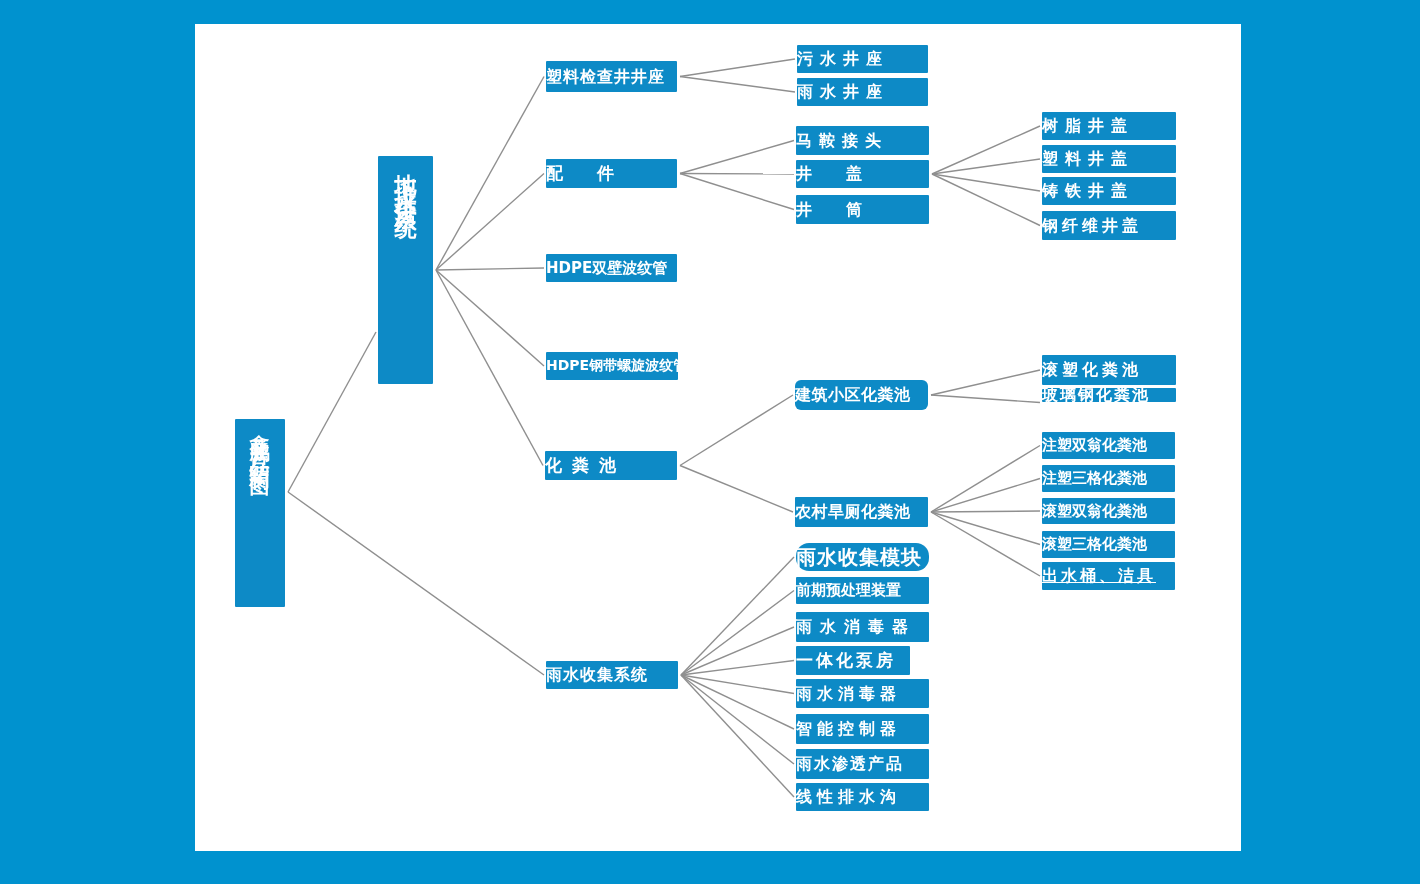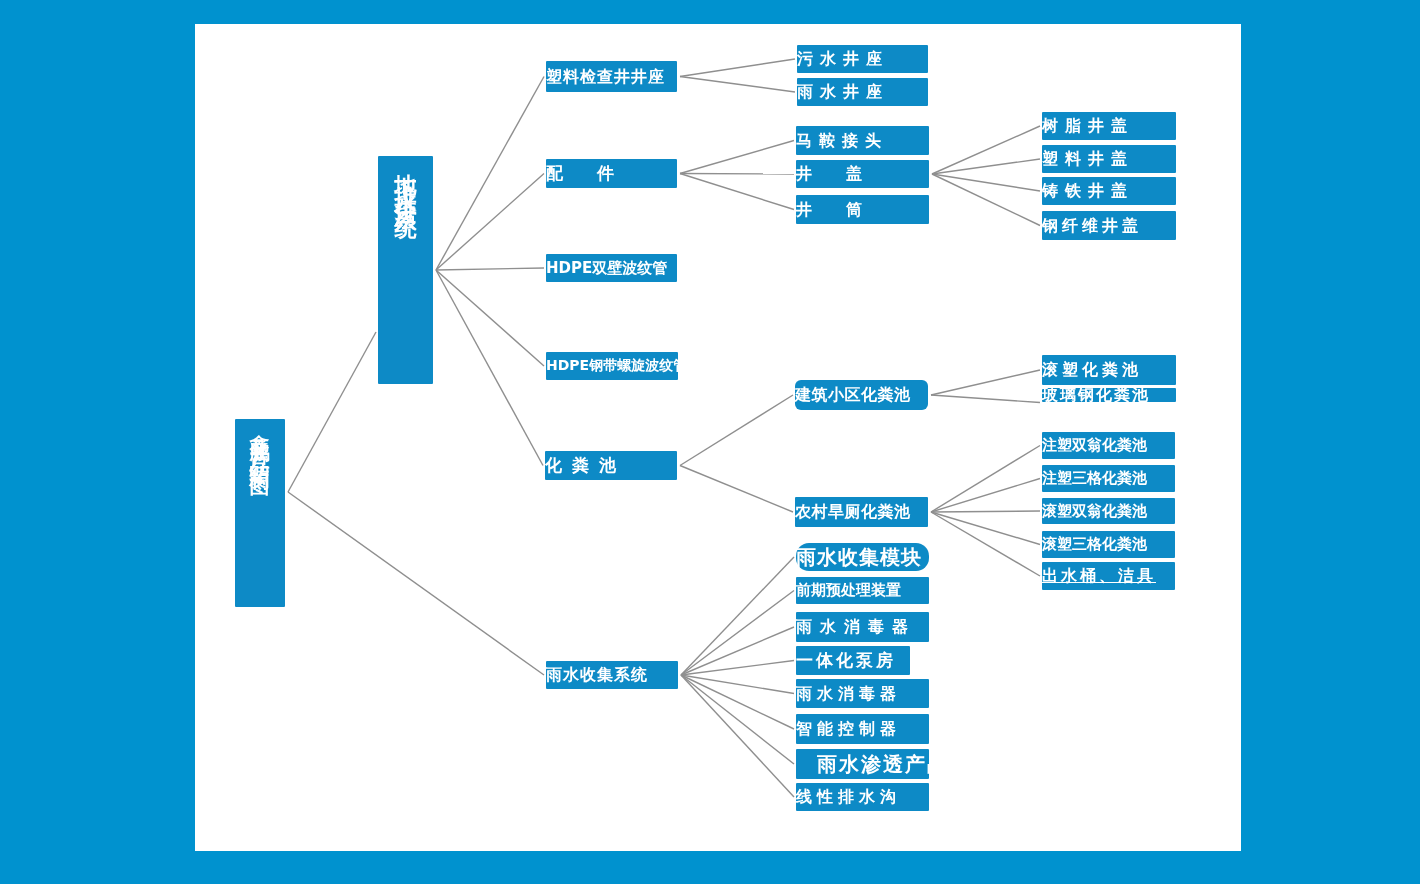--- a/index.html
+++ b/index.html
@@ -167,20 +167,20 @@
       </div>
       <div class="node" style="left: 796px; top: 646px; width: 114px; height: 29px; font-size: 17px;">
         <span style="letter-spacing: 3px; margin-right: -3px;">一体化泵房</span>
       </div>
       <div class="node" style="left: 796px; top: 679px; width: 133px; height: 29px; font-size: 16px;">
         <span style="letter-spacing: 5px; margin-right: -5px;">雨水消毒器</span>
       </div>
       <div class="node" style="left: 796px; top: 714px; width: 133px; height: 30px; font-size: 16px;">
         <span style="letter-spacing: 5px; margin-right: -5px;">智能控制器</span>
       </div>
-      <div class="node" style="left: 796px; top: 749px; width: 133px; height: 30px; font-size: 20px; padding-left: 21px;">
+      <div class="node" style="left: 796px; top: 749px; width: 133px; height: 30px; font-size: 16px;">
         <span style="letter-spacing: 2px; margin-right: -2px;">雨水渗透产品</span>
       </div>
       <div class="node" style="left: 796px; top: 783px; width: 133px; height: 28px; font-size: 16px;">
         <span style="letter-spacing: 5px; margin-right: -5px;">线性排水沟</span>
       </div>
     </div>
 </div>
 
 </body></html>

